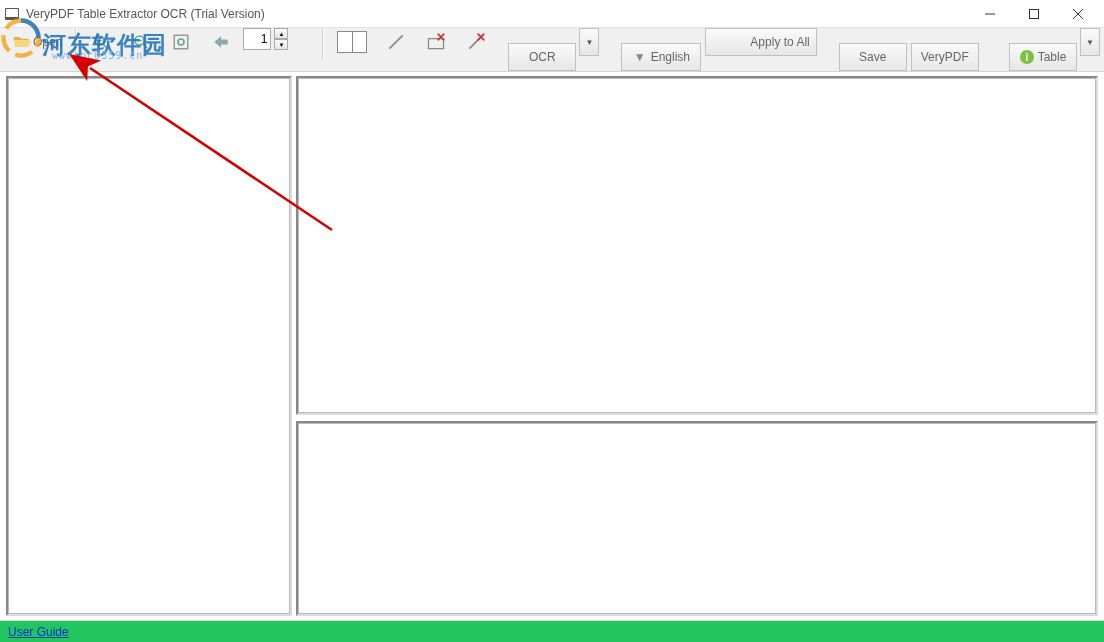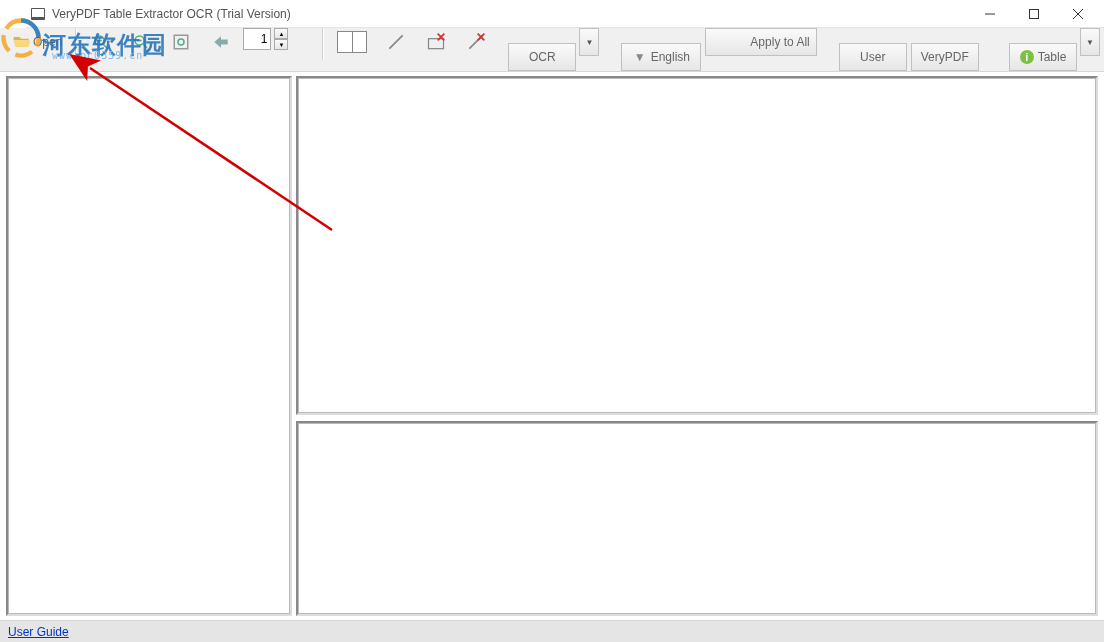--- a/index.html
+++ b/index.html
@@ -1,19 +1,19 @@
 <!DOCTYPE html>
 <html><head>
 <meta charset="utf-8">
 <style>
   * { box-sizing: border-box; margin: 0; padding: 0; font-family: "Microsoft YaHei", Tahoma, sans-serif; }
   body { width: 1104px; height: 642px; background: #fff; overflow: hidden; position: relative; }
 
   
-  .titlebar { height: 28px; background: #fff; border-bottom: 1px solid #e5e5e5; display: flex; align-items: center; padding: 0 4px; font-size: 12px; color: #555; margin-left: 26px; }
+  .titlebar { height: 28px; background: #fff; border-bottom: 1px solid #e5e5e5; display: flex; align-items: center; padding: 0 4px; font-size: 12px; color: #555; }
   .titlebar .app-ico { width: 16px; height: 16px; margin-right: 6px; display: inline-block; }
   .titlebar .title { flex: 1; }
   .winbtns { display: flex; }
   .winbtn { width: 44px; height: 28px; display: flex; align-items: center; justify-content: center; }
   .winbtn svg { width: 10px; height: 10px; }
 
   
   .toolbar { height: 44px; background: #f0f0f0; border-bottom: 1px solid #d6d6d6; display: flex; padding: 0 4px; gap: 4px; }
   .tb-btn { height: 28px; background: #f0f0f0; border: 1px solid #f0f0f0; display: inline-flex; align-items: center; justify-content: center; padding: 0 6px; font-size: 12px; color: #666; }
   .tb-btn.wide { min-width: 68px; border: 1px solid #c0c0c0; background: linear-gradient(#fafafa,#e6e6e6); margin-top: 15px; }
@@ -28,21 +28,21 @@
   .split-rect.half::after { content: ""; display: block; width: 50%; height: 100%; border-right: 1px solid #888; }
 
   
   .workarea { position: absolute; top: 72px; left: 0; right: 0; bottom: 22px; display: flex; }
   .left-panel { width: 286px; margin: 4px 4px 4px 6px; background: #fff; border: 2px inset #dcdcdc; box-shadow: inset 0 0 0 1px #bbb; }
   .right-col { flex: 1; display: flex; flex-direction: column; margin: 4px 6px 4px 0; gap: 6px; }
   .right-top { flex: 7; background: #fff; border: 2px inset #dcdcdc; box-shadow: inset 0 0 0 1px #bbb; }
   .right-bot { flex: 4; background: #fff; border: 2px inset #dcdcdc; box-shadow: inset 0 0 0 1px #bbb; }
 
   
-  .statusbar { position: absolute; bottom: 0; left: 0; right: 0; height: 22px; background: #e5e5e5; border-top: 1px solid #d6d6d6; display: flex; align-items: center; padding: 0 8px; }
+  .statusbar { position: absolute; bottom: 0; left: 0; right: 0; height: 22px; background: #22c55e; border-top: 1px solid #d6d6d6; display: flex; align-items: center; padding: 0 8px; }
   .statusbar a { font-size: 12px; color: #0033cc; text-decoration: underline; }
 
   
   .watermark { position: absolute; top: 14px; left: 0; pointer-events: none; opacity: 0.85; display: flex; align-items: center; z-index: 50;}
   .wm-logo { width: 42px; height: 42px; }
   .wm-text { font-size: 24px; font-weight: 700; color: #1d6fb8; letter-spacing: 1px; font-family: "Microsoft YaHei","SimHei",sans-serif; margin-top: 15px; }
   .wm-url { position: absolute; top: 50px; left: 52px; font-size: 10px; color: #7fb8e4; font-family: monospace; letter-spacing: 1px; pointer-events: none; z-index:50; }
 
   
   .arrow-layer { position: absolute; top: 0; left: 0; width: 1104px; height: 642px; pointer-events: none; z-index: 60; }
@@ -175,21 +175,21 @@
   <div class="tb-btn wide" style="min-width:80px;">
     <span class="lang-dd">▼</span>
     <span>English</span>
   </div>
   <div class="tb-btn wider">
       <span>Apply to All</span>
     </div>
 
   <div style="width:14px;"></div>
   <div class="tb-btn wide">
-      <span>User</span>
+      <span>Save</span>
     </div>
   <div class="tb-btn wide">
       <span>VeryPDF</span>
     </div>
 
   <div style="flex:1;"></div>
   <div class="tb-btn wide">
     <span class="help-ico">i</span>
     <span>Table</span>
   </div>

